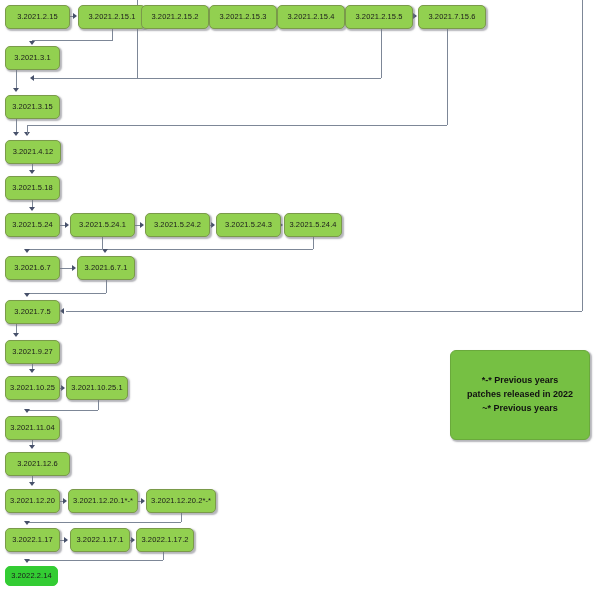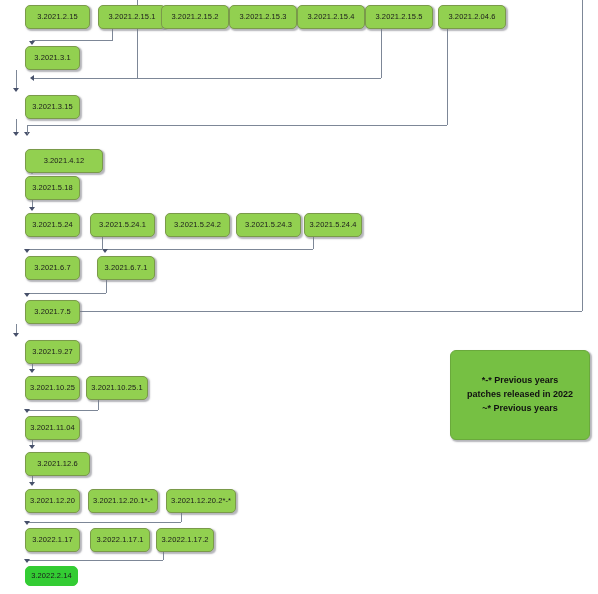--- a/index.html
+++ b/index.html
@@ -13,21 +13,20 @@
     border:1px solid #7a9a4a;
     border-radius:5px;
     box-shadow:1.5px 1.5px 1.5px rgba(120,120,130,.55);
     display:flex;align-items:center;justify-content:center;
     color:#1a1a1a;
     font-size:7.5px;
     letter-spacing:.1px;
     white-space:nowrap;
     text-align:center;
     line-height:1;
-    margin-left:20px;
   }
   .node.current{
     background:#33cc33;
     border:1px solid #33cc33;
     box-shadow:none;
     align-items:center;
   }
   .legend{
     position:absolute;
     box-sizing:border-box;
@@ -189,29 +188,29 @@
       <div class="node" style="left: 209px; top: 5px; width: 68px; height: 24px;">
         <span>3.2021.2.15.3</span>
       </div>
       <div class="node" style="left: 277px; top: 5px; width: 68px; height: 24px;">
         <span>3.2021.2.15.4</span>
       </div>
       <div class="node" style="left: 345px; top: 5px; width: 68px; height: 24px;">
         <span>3.2021.2.15.5</span>
       </div>
       <div class="node" style="left: 418px; top: 5px; width: 68px; height: 24px;">
-        <span>3.2021.2.04.6</span>
+        <span>3.2021.7.15.6</span>
       </div>
       <div class="node" style="left: 5px; top: 46px; width: 55px; height: 24px;">
         <span>3.2021.3.1</span>
       </div>
       <div class="node" style="left: 5px; top: 95px; width: 55px; height: 24px;">
         <span>3.2021.3.15</span>
       </div>
-      <div class="node" style="left: 5px; top: 149px; width: 78px; height: 24px; text-align: right;">
+      <div class="node" style="left: 5px; top: 140px; width: 56px; height: 24px; text-align: right;">
         <span>3.2021.4.12</span>
       </div>
       <div class="node" style="left: 5px; top: 176px; width: 55px; height: 24px;">
         <span>3.2021.5.18</span>
       </div>
       <div class="node" style="left: 5px; top: 213px; width: 55px; height: 24px;">
         <span>3.2021.5.24</span>
       </div>
       <div class="node" style="left: 70px; top: 213px; width: 65px; height: 24px;">
         <span>3.2021.5.24.1</span>

